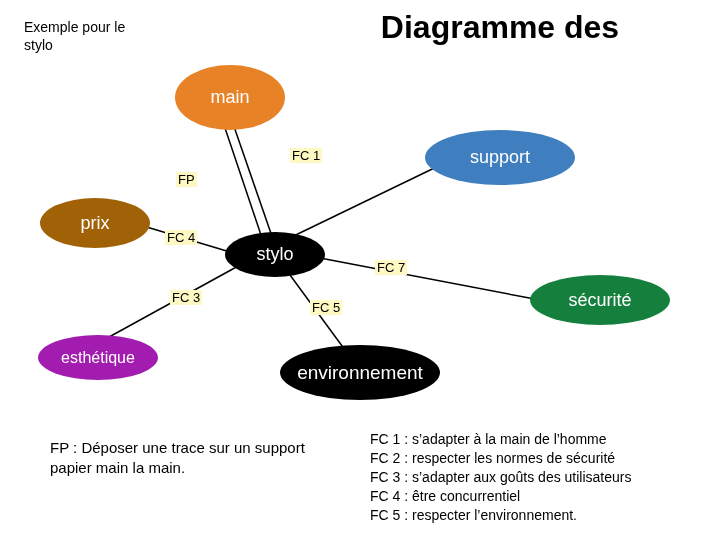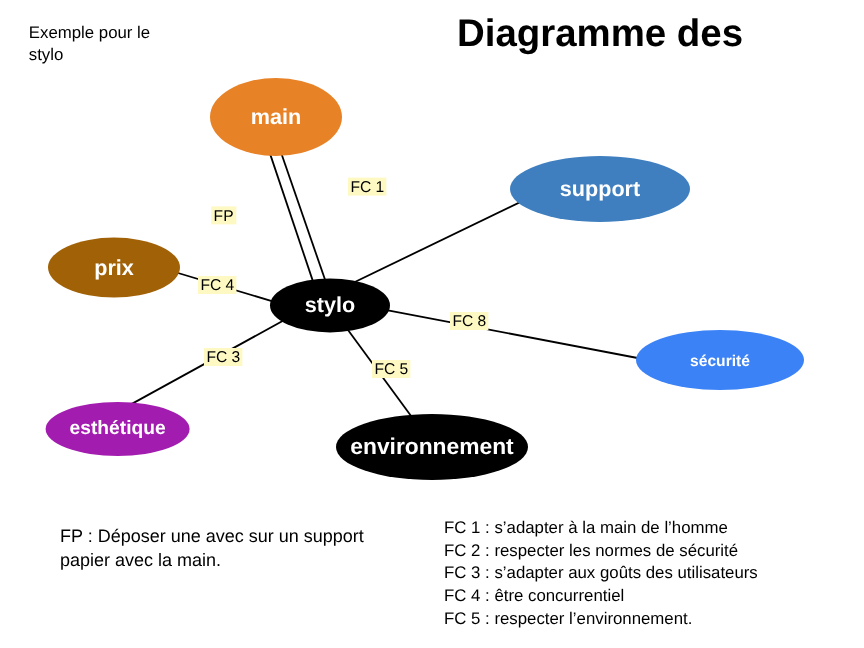--- a/index.html
+++ b/index.html
@@ -1,24 +1,24 @@
 <!DOCTYPE html>
 <html><head>
 <meta charset="utf-8">
 <style>
   html,body{margin:0;padding:0;width:720px;height:540px;font-family:Arial,Helvetica,sans-serif;background:#fff;color:#000;overflow:hidden}
   .stage{position:relative;width:624px;height:540px}
   .small-note{position:absolute;left:24px;top:18px;font-size:14px;line-height:1.3;width:120px}
   .title{position:absolute;left:300px;top:8px;width:400px;text-align:center;font-size:32px;font-weight:700;line-height:1.2}
-  .bubble{position:absolute;display:flex;align-items:center;justify-content:center;border-radius:50%;color:#fff;font-weight:700;text-align:center}
+  .bubble{position:absolute;display:flex;align-items:center;justify-content:center;border-radius:50%;color:#fff;font-weight:400;text-align:center}
   .b-main{left:175px;top:65px;width:110px;height:65px;background:#e88226;font-size:18px}
   .b-support{left:425px;top:130px;width:150px;height:55px;background:#3f7fbf;font-size:18px}
   .b-prix{left:40px;top:198px;width:110px;height:50px;background:#a16207;font-size:18px}
   .b-stylo{left:225px;top:232px;width:100px;height:45px;background:#000;font-size:18px}
-  .b-securite{left:530px;top:275px;width:140px;height:50px;background:#3b82f6;font-size:13px}
+  .b-securite{left:530px;top:275px;width:140px;height:50px;background:#15803d;font-size:18px}
   .b-esthetique{left:38px;top:335px;width:120px;height:45px;background:#a21caf;font-size:16px}
   .b-env{left:280px;top:345px;width:160px;height:55px;background:#000;font-size:19px}
   .edge-label{position:absolute;font-size:13px;background:#fef9c3;padding:0 2px}
   .fp-text{position:absolute;left:50px;top:438px;width:260px;font-size:15px;line-height:1.3}
   .fc-list{position:absolute;left:370px;top:430px;width:330px;font-size:14px;line-height:1.35}
   svg{position:absolute;left:0;top:0;pointer-events:none}
 </style>
 </head>
 <body>
 
@@ -60,26 +60,26 @@
     </div>
   <div class="bubble b-esthetique">
       <span>esthétique</span>
     </div>
   <div class="bubble b-env">
       <span>environnement</span>
     </div>
 
   <div class="edge-label" style="left:176px;top:172px">FP</div>
   <div class="edge-label" style="left:290px;top:148px">FC 1</div>
-  <div class="edge-label" style="left:375px;top:260px">FC 8</div>
+  <div class="edge-label" style="left:375px;top:260px">FC 7</div>
   <div class="edge-label" style="left:170px;top:290px">FC 3</div>
   <div class="edge-label" style="left:165px;top:230px">FC 4</div>
   <div class="edge-label" style="left:310px;top:300px">FC 5</div>
 
-  <div class="fp-text">FP : Déposer une avec sur un support papier avec la main.</div>
+  <div class="fp-text">FP : Déposer une trace sur un support papier main la main.</div>
 
   <div class="fc-list">
     <div>FC 1 : s’adapter à la main de l’homme</div>
     <div>FC 2 : respecter les normes de sécurité</div>
     <div>FC 3 : s’adapter aux goûts des utilisateurs</div>
     <div>FC 4 : être concurrentiel</div>
     <div>FC 5 : respecter l’environnement.</div>
   </div>
 
 </div>

